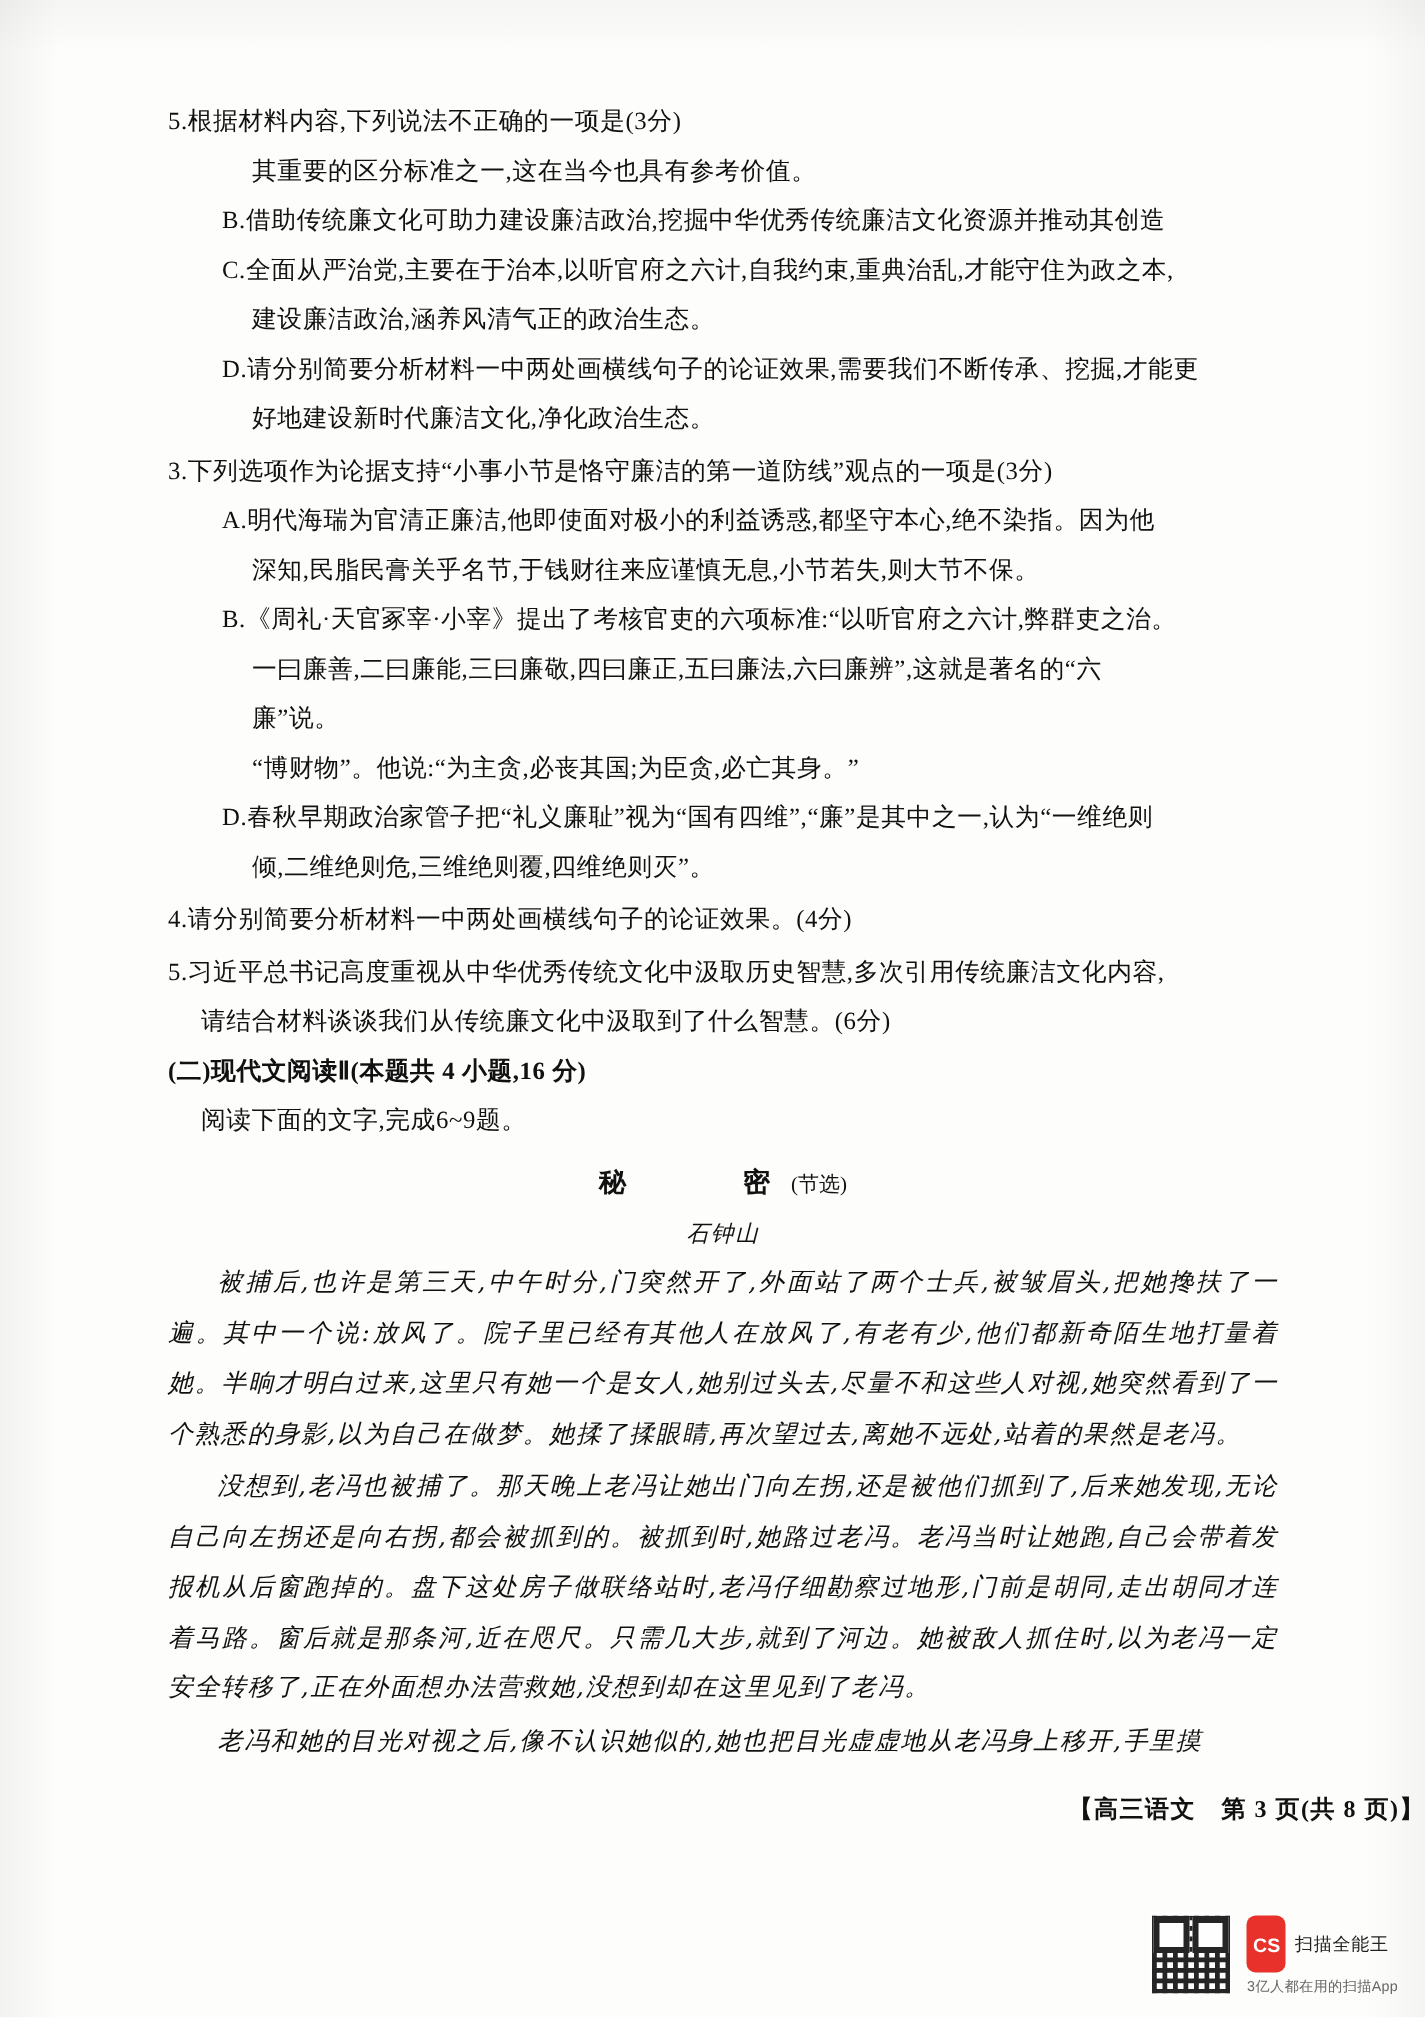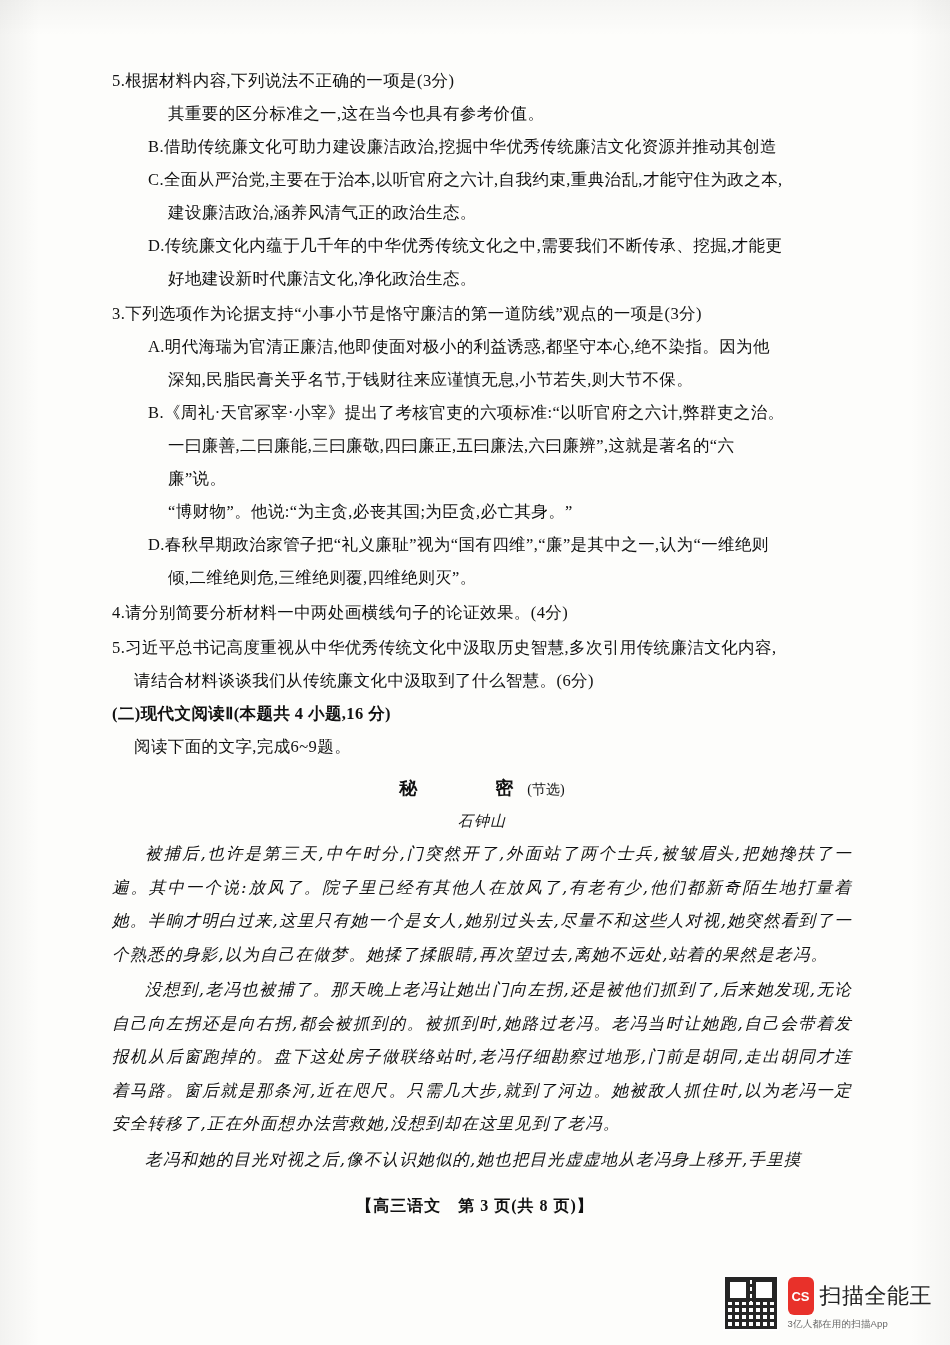--- a/index.html
+++ b/index.html
@@ -88,21 +88,21 @@
     font-family: "DejaVu Serif", serif;
     font-style: italic;
     letter-spacing: 1.2px;
   }
   
   .footer {
     position: absolute;
     left: 0;
     top: 1196px;
     width: 950px;
-    text-align: center;
+    text-align: right;
   }
   .footer-inner {
     display: inline-block;
     font-size: 16px;
     font-weight: bold;
     letter-spacing: 1px;
     color: #111;
     font-family: "Liberation Serif", serif;
   }
   
@@ -152,21 +152,21 @@
     background: #e8312a;
     color: #fff;
     font-size: 13px;
     font-weight: bold;
     display: flex;
     align-items: center;
     justify-content: center;
     font-family: "Liberation Sans", sans-serif;
   }
   .cs-name {
-    font-size: 22px;
+    font-size: 12px;
     color: #222;
     font-family: "Liberation Sans", sans-serif;
     letter-spacing: 0.5px;
   }
   .cs-sub {
     font-size: 9.5px;
     color: #666;
     font-family: "Liberation Sans", sans-serif;
     margin-top: 3px;
     letter-spacing: 0.2px;
@@ -178,21 +178,21 @@
 <div class="page">
   <div class="scan-tint"></div>
 
   <div class="content">
 
     <div class="line q-head">5.根据材料内容,下列说法不正确的一项是(3分)</div>
     <div class="line opt-cont">其重要的区分标准之一,这在当今也具有参考价值。</div>
     <div class="line opt">B.借助传统廉文化可助力建设廉洁政治,挖掘中华优秀传统廉洁文化资源并推动其创造</div>
     <div class="line opt">C.全面从严治党,主要在于治本,以听官府之六计,自我约束,重典治乱,才能守住为政之本,</div>
     <div class="line opt-cont">建设廉洁政治,涵养风清气正的政治生态。</div>
-    <div class="line opt">D.传统廉文化内蕴于几千年的中华优秀传统文化之中,需要我们不断传承、挖掘,才能更</div>
+    <div class="line opt">D.请分别简要分析材料一中两处画横线句子的论证效果,需要我们不断传承、挖掘,才能更</div>
     <div class="line opt-cont">好地建设新时代廉洁文化,净化政治生态。</div>
 
     <div class="line q-head">3.下列选项作为论据支持“小事小节是恪守廉洁的第一道防线”观点的一项是(3分)</div>
     <div class="line opt">A.明代海瑞为官清正廉洁,他即使面对极小的利益诱惑,都坚守本心,绝不染指。因为他</div>
     <div class="line opt-cont">深知,民脂民膏关乎名节,于钱财往来应谨慎无息,小节若失,则大节不保。</div>
     <div class="line opt">B.《周礼·天官冢宰·小宰》提出了考核官吏的六项标准:“以听官府之六计,弊群吏之治。</div>
     <div class="line opt-cont">一曰廉善,二曰廉能,三曰廉敬,四曰廉正,五曰廉法,六曰廉辨”,这就是著名的“六</div>
     <div class="line opt-cont">廉”说。</div>
     <div class="line opt-cont">“博财物”。他说:“为主贪,必丧其国;为臣贪,必亡其身。”</div>
     <div class="line opt">D.春秋早期政治家管子把“礼义廉耻”视为“国有四维”,“廉”是其中之一,认为“一维绝则</div>

